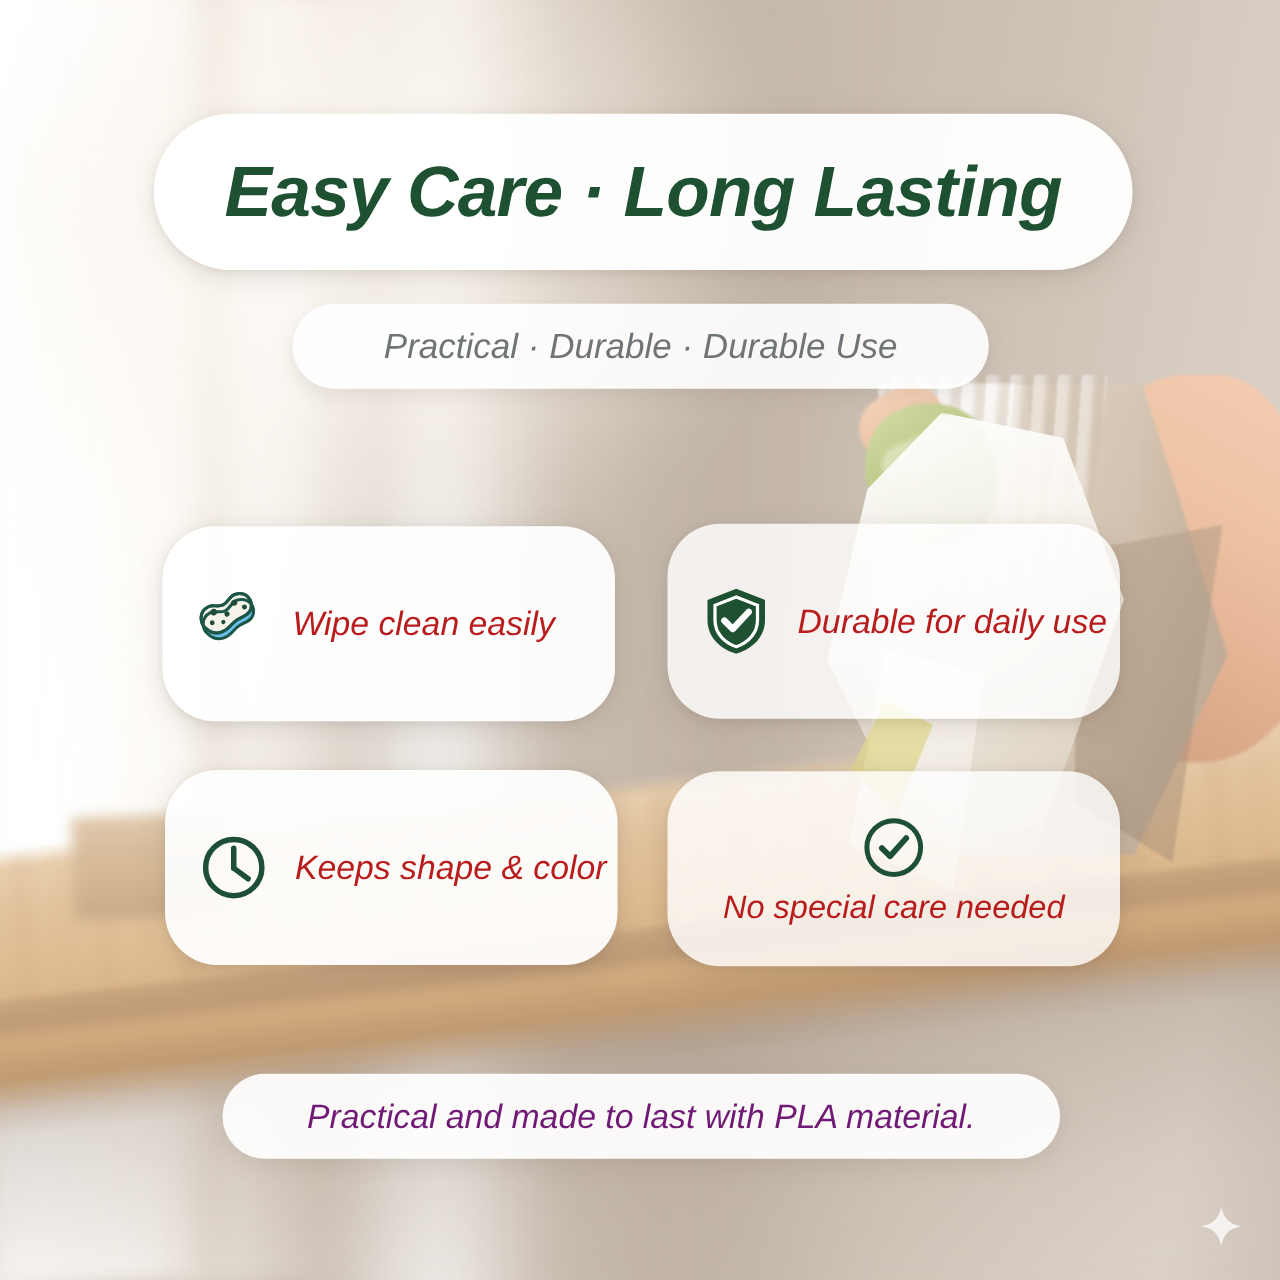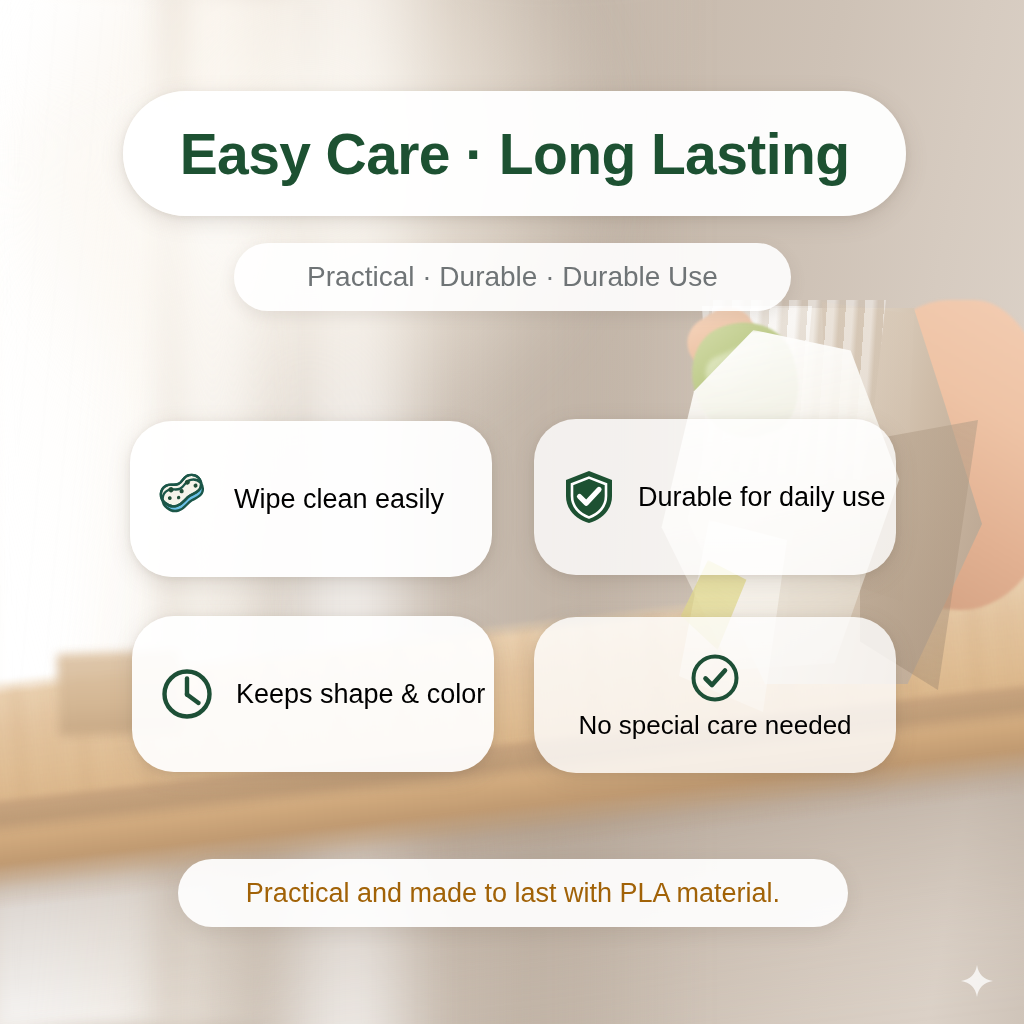--- a/index.html
+++ b/index.html
@@ -11,20 +11,21 @@
   body {
     font-family: "Liberation Sans", sans-serif;
   }
 
   #poster {
     position: relative;
     width: 1024px;
     height: 1024px;
     overflow: hidden;
     background: #cfc5bb;
+    font-style: italic;
   }
 
   
   .bg-layer { position: absolute; inset: 0; }
 
   
   .bg-wall {
     background:
       linear-gradient(100deg,
         #ffffff 0%, #fdfcfa 11%, #f3efeb 17%,
@@ -294,35 +295,35 @@
     padding: 0 20px;
   }
 
   .card-icon {
     flex: 0 0 auto;
     width: 58px; height: 58px;
     display: flex; align-items: center; justify-content: center;
   }
   .card-label {
     font-size: 27px;
-    color: #000000;
+    color: #b91c1c;
     white-space: nowrap;
   }
   #card-4 .card-label { font-size: 26px; }
 
   #footer-pill {
     left: 178px; top: 859px; width: 670px; height: 68px;
     border-radius: 36px;
     justify-content: center;
     background: rgba(255,255,255,.92);
     box-shadow: 0 5px 18px rgba(110,96,82,.14);
   }
   #footer-text {
     font-size: 27px;
-    color: #a16207;
+    color: #701a75;
     white-space: nowrap;
   }
 
   #sparkle {
     position: absolute;
     right: 30px; bottom: 26px;
     width: 34px; height: 34px;
     opacity: .82;
   }
 </style>

